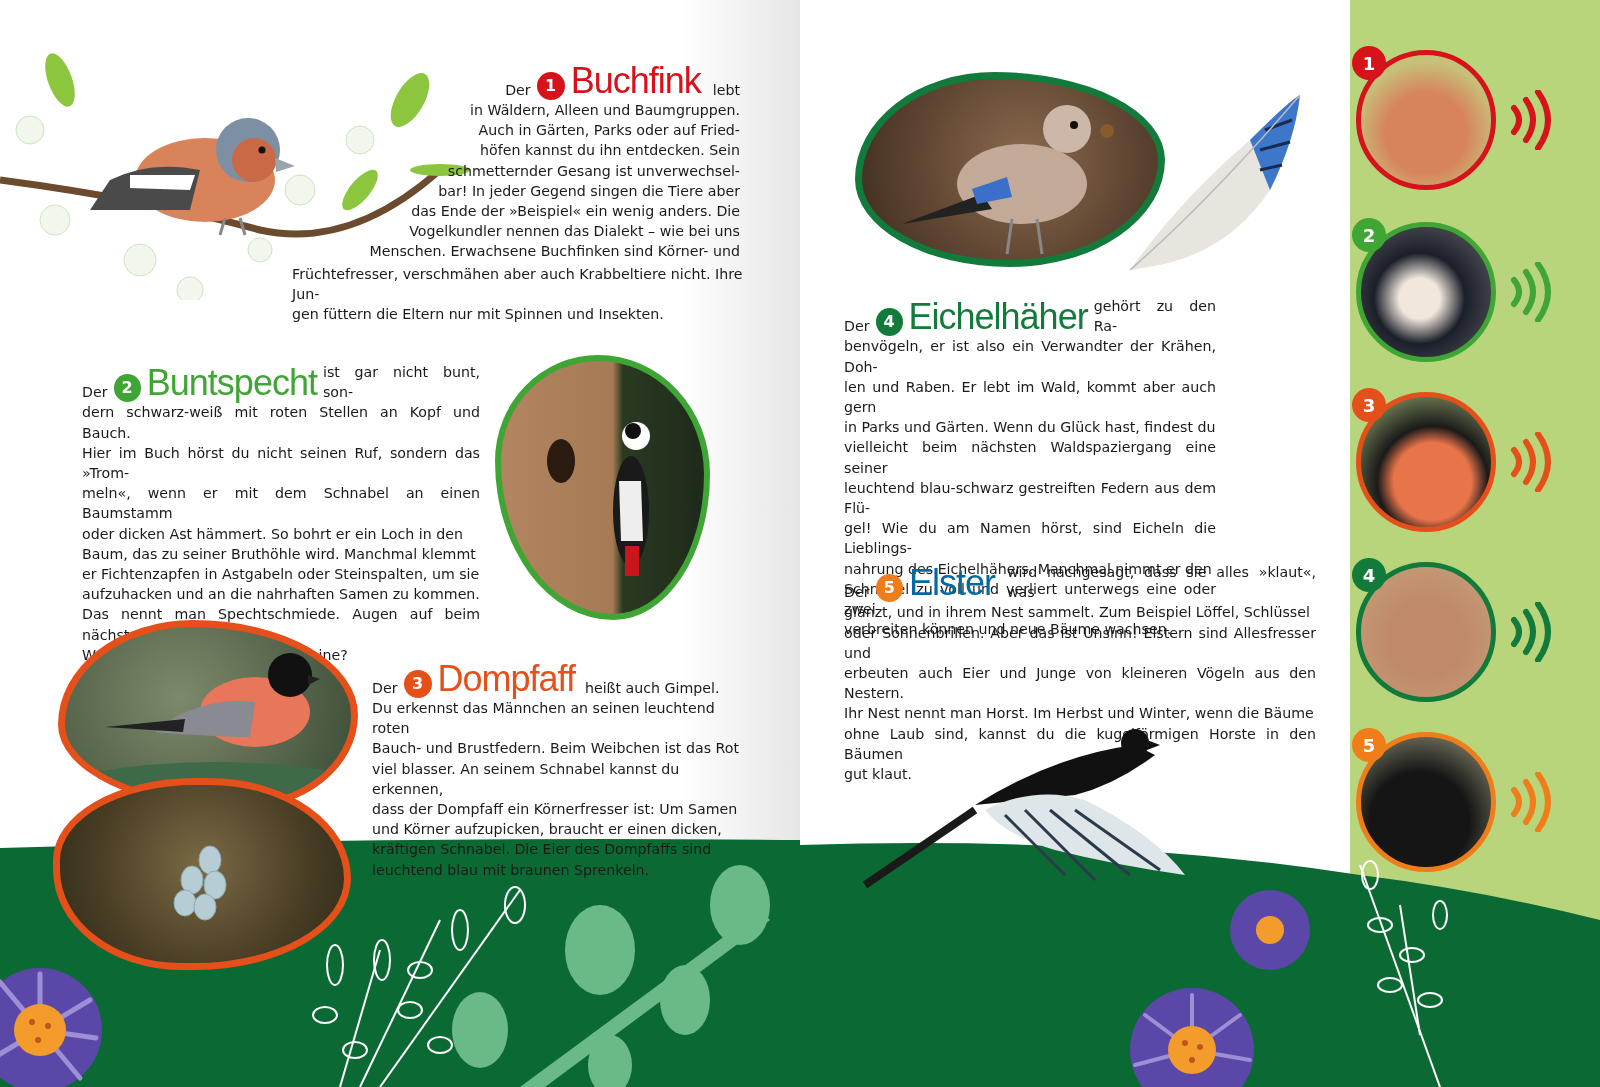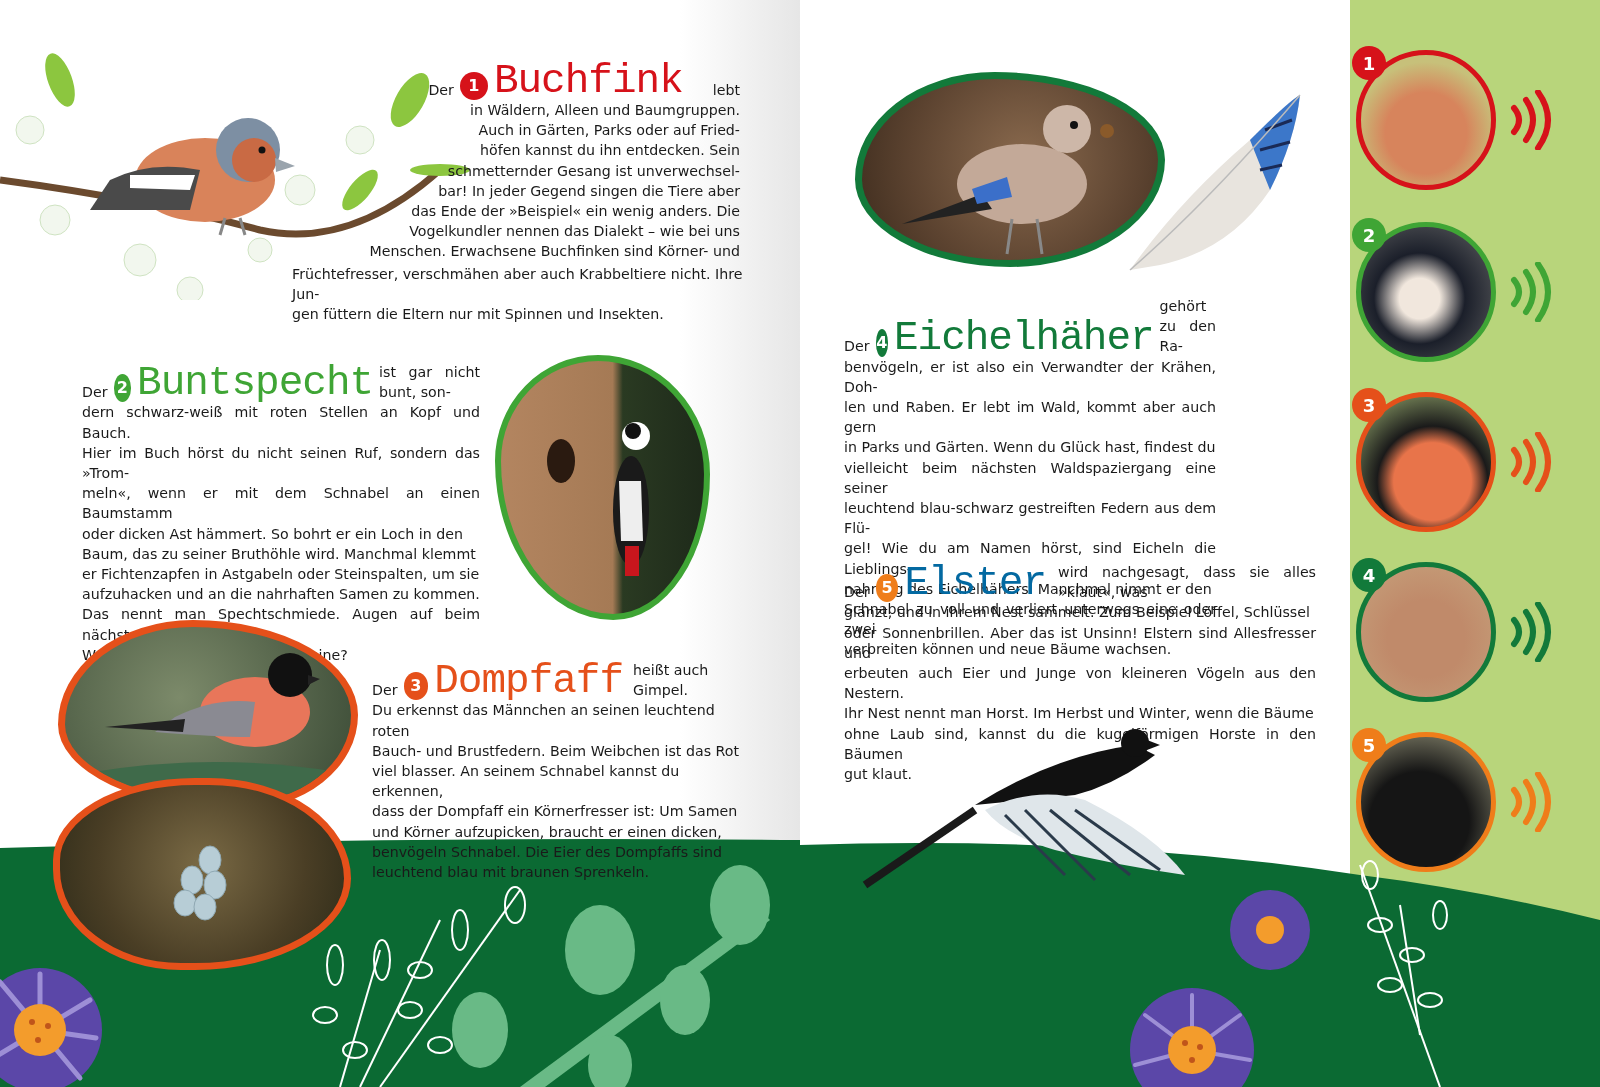--- a/index.html
+++ b/index.html
@@ -6,21 +6,21 @@
   body { width: 1600px; height: 1087px; position: relative; overflow: hidden; background: #fff; font-family: "DejaVu Sans", sans-serif; }
   .page { position: absolute; top: 0; height: 1087px; overflow: hidden; }
   .page-left { left: 0; width: 800px; background: linear-gradient(90deg, #ffffff 0%, #ffffff 85%, #e6e6e6 100%); }
   .page-right { left: 800px; width: 800px; background: #fff; }
   .side-strip { position: absolute; left: 550px; top: 0; width: 250px; height: 1087px; background: #b8d57b; }
   .text-block { position: absolute; font-size: 14.2px; line-height: 20.2px; color: #1a1a1a; font-family: "DejaVu Sans", sans-serif; }
   .text-block.right { text-align: right; }
   .text-block.just { text-align: justify; }
   .head-line { display: flex; align-items: flex-end; gap: 6px; }
   .badge { display: inline-flex; width: 28px; height: 28px; border-radius: 50%; color: #fff; font-weight: bold; font-size: 16px; align-items: center; justify-content: center; font-family: "DejaVu Sans", sans-serif; }
-  .bird-name { font-family: Liberation Mono, monospace; font-size: 41px; line-height: 38px; letter-spacing: -1px; }
+  .bird-name { font-family: Liberation Sans, sans-serif; font-size: 36px; line-height: 38px; letter-spacing: -1px; }
   .photo { position: absolute; overflow: hidden; }
   .sound-row { position: absolute; left: 1380px; width: 200px; height: 140px; }
   .sound-circle { position: absolute; left: 0; top: 0; width: 140px; height: 140px; border-radius: 50%; border: 5px solid; overflow: hidden; }
   .sound-num { position: absolute; left: -4px; top: -4px; width: 34px; height: 34px; border-radius: 50%; color: #fff; font-weight: bold; font-size: 18px; display: flex; align-items: center; justify-content: center; z-index: 2; }
   .waves { position: absolute; left: 150px; top: 40px; width: 60px; height: 60px; }
 </style>
 </head>
 <body>
 
 <div class="page page-left">
@@ -97,21 +97,21 @@
       <path d="M275,108 L295,116 L276,122Z" fill="#9aa4ad"></path>
       <path d="M225,168 L220,185 M240,168 L245,185" stroke="#888" stroke-width="3"></path>
     </svg>
   </div>
 
   <div class="text-block right" style="left:280px;top:62px;width:460px;">
     <div class="head-line" style="justify-content:flex-end;">
       <span>Der</span>
       <span class="badge" style="background:#d6121a">1</span>
       <span class="bird-name" style="color:#d6121a">Buchfink</span>
-      <span style="margin-left:24px">lebt</span>
+      <span style="margin-left:6px">lebt</span>
     </div>
     <div>in Wäldern, Alleen und Baumgruppen.</div>
     <div>Auch in Gärten, Parks oder auf Fried-</div>
     <div>höfen kannst du ihn entdecken. Sein</div>
     <div>schmetternder Gesang ist unverwechsel-</div>
     <div>bar! In jeder Gegend singen die Tiere aber</div>
     <div>das Ende der »Beispiel« ein wenig anders. Die</div>
     <div>Vogelkundler nennen das Dialekt – wie bei uns</div>
     <div>Menschen. Erwachsene Buchfinken sind Körner- und</div>
   </div>
@@ -174,21 +174,21 @@
       <span>Der</span>
       <span class="badge" style="background:#e5501a">3</span>
       <span class="bird-name" style="color:#e5501a">Dompfaff</span>
       <span style="margin-left:4px">heißt auch Gimpel.</span>
     </div>
     <div>Du erkennst das Männchen an seinen leuchtend roten</div>
     <div>Bauch- und Brustfedern. Beim Weibchen ist das Rot</div>
     <div>viel blasser. An seinem Schnabel kannst du erkennen,</div>
     <div>dass der Dompfaff ein Körnerfresser ist: Um Samen</div>
     <div>und Körner aufzupicken, braucht er einen dicken,</div>
-    <div>benvögeln Schnabel. Die Eier des Dompfaffs sind</div>
+    <div>kräftigen Schnabel. Die Eier des Dompfaffs sind</div>
     <div>leuchtend blau mit braunen Sprenkeln.</div>
   </div>
 </div>
 
 <div class="page page-right">
   <div class="side-strip"></div>
   <svg style="position:absolute;left:0;top:835px" width="800" height="252">
     <path d="M0,10 Q300,0 560,40 Q680,55 800,85 L800,252 L0,252 Z" fill="#0b6a33"></path>
 
     <g>

